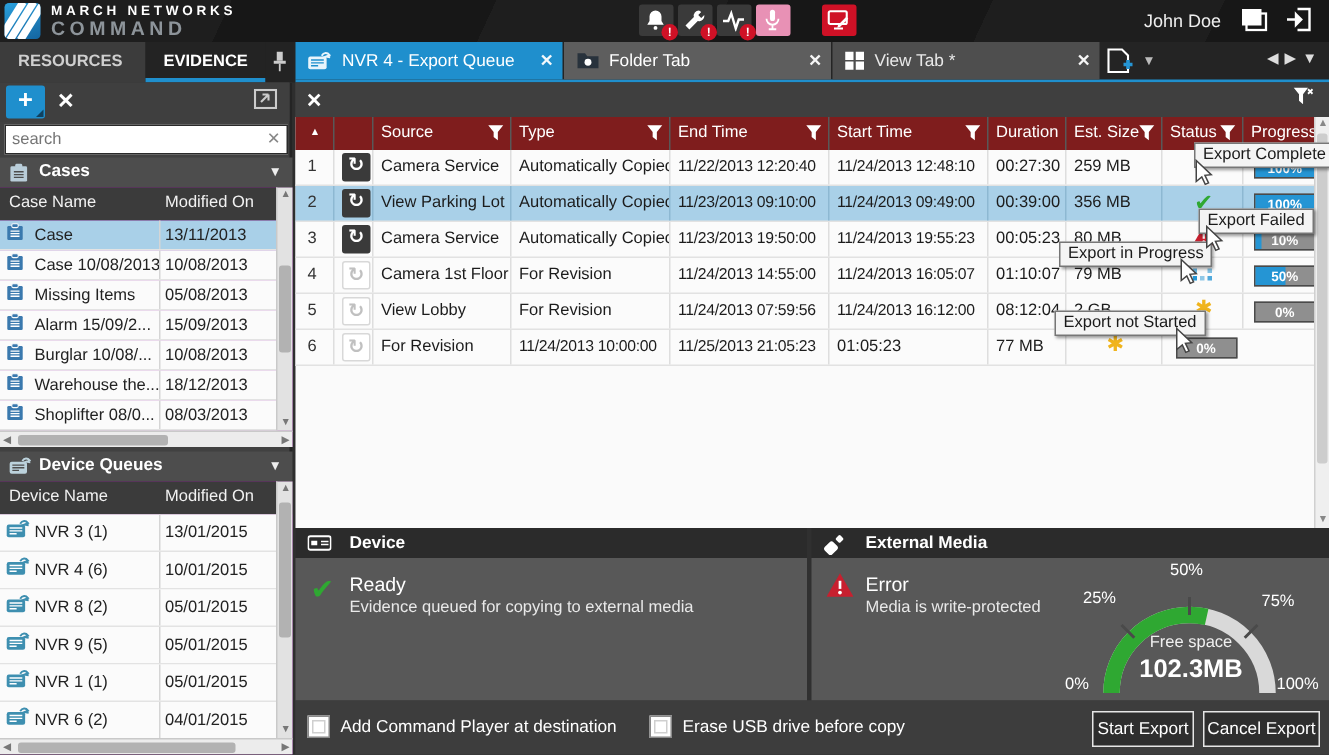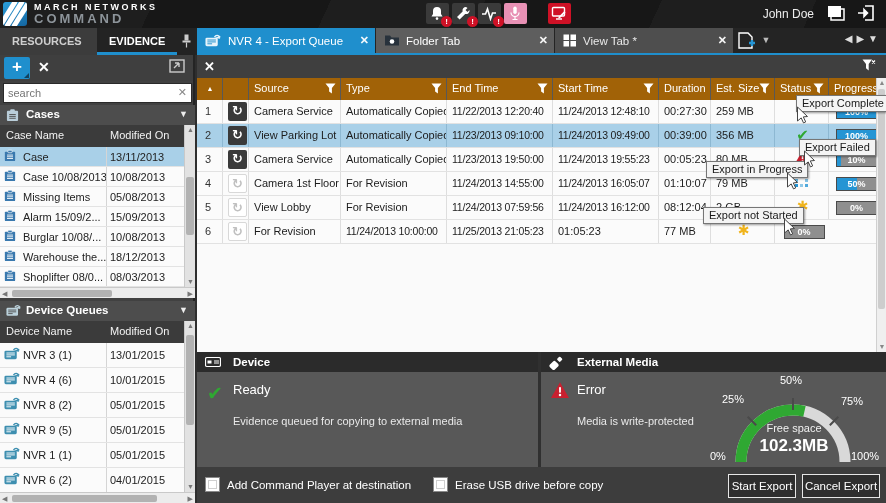--- a/index.html
+++ b/index.html
@@ -78,21 +78,21 @@
   .hscroll .ar { position:absolute; top:0; color:#777; font-size:7px; line-height:11px; }
   .hscroll .thumb { position:absolute; top:2px; height:7px; background:#b2b2b2; border-radius:2px; }
 
   
   .main { position:absolute; left:197px; top:55px; width:689px; height:448px; background:#3f3f3f; }
   .m-toolbar { position:absolute; left:0; top:0; width:689px; height:23px; background:#3f3f3f; }
   .m-toolbar .x { position:absolute; left:7px; top:4px; color:#fff; font-size:13px; font-weight:bold; }
   .m-toolbar .fclr { position:absolute; right:10px; top:3px; }
   .qwrap { position:absolute; left:0; top:23px; width:689px; height:274px; background:#fafafa; }
   .qhead, .qrow { display:grid; grid-template-columns:26px 26px 92px 106px 106px 106px 52px 64px 54px 47px; }
-  .qhead { height:22px; background:#a16207; }
+  .qhead { height:22px; background:#7f1d1d; }
   .qhead .hc { color:#fff; font-size:11px; padding:4px 4px 0 5px; border-right:1px solid #585858; position:relative; }
   .qhead .hc .fn { position:absolute; right:4px; top:5px; }
   .qrow { height:24px; background:#fbfbfb; border-bottom:1px solid #e2e2e2; }
   .qrow.sel { background:#a9d0e8; }
   .qrow .qc { font-size:11px; color:#1c1c1c; padding:5px 3px 0 5px; border-right:1px solid #dedede; overflow:hidden; white-space:nowrap; }
   .qrow.sel .qc { border-right-color:#8db8d2; }
   .qc.time { font-size:10.5px; letter-spacing:-0.2px; }
   .qc.num { color:#333; padding-left:8px; }
   .qc.ctr { padding-top:2px; text-align:center; }
   .rfr { display:inline-block; width:19px; height:19px; border-radius:2px; text-align:center; line-height:18px;
@@ -112,21 +112,21 @@
   .panels { position:absolute; left:0; top:297px; width:689px; height:115px; background:#303030; }
   .panel { position:absolute; top:0; height:115px; }
   .panel.dev { left:0; width:341px; }
   .panel.med { left:344px; width:345px; }
   .p-head { position:absolute; left:0; top:0; right:0; height:20px; background:#2b2b2b; color:#fff; font-size:11.5px; font-weight:bold; }
   .p-head .t { position:absolute; left:36px; top:4px; }
   .p-head svg { position:absolute; left:8px; top:4px; }
   .p-body { position:absolute; left:0; top:20px; right:0; bottom:0; background:#585858; }
   .p-status-ic { position:absolute; left:10px; top:10px; }
   .p-title { position:absolute; left:36px; top:10px; color:#fff; font-size:13px; }
-  .p-detail { position:absolute; left:36px; top:43px; color:#e9e9e9; font-size:11px; }
+  .p-detail { position:absolute; left:36px; top:27px; color:#e9e9e9; font-size:11px; }
 
   .gauge { position:absolute; right:6px; top:2px; width:172px; height:93px; }
   .gauge svg { position:absolute; left:0; top:6px; }
   .glab { position:absolute; color:#fff; font-size:11px; }
   .g50 { left:72px; top:0; }
   .g25 { left:14px; top:19px; }
   .g75 { left:133px; top:21px; }
   .g0 { left:2px; top:76px; }
   .g100 { left:143px; top:76px; }
   .gfree { position:absolute; left:0; top:48px; width:100%; text-align:center; color:#f0f0f0; font-size:11px; }

